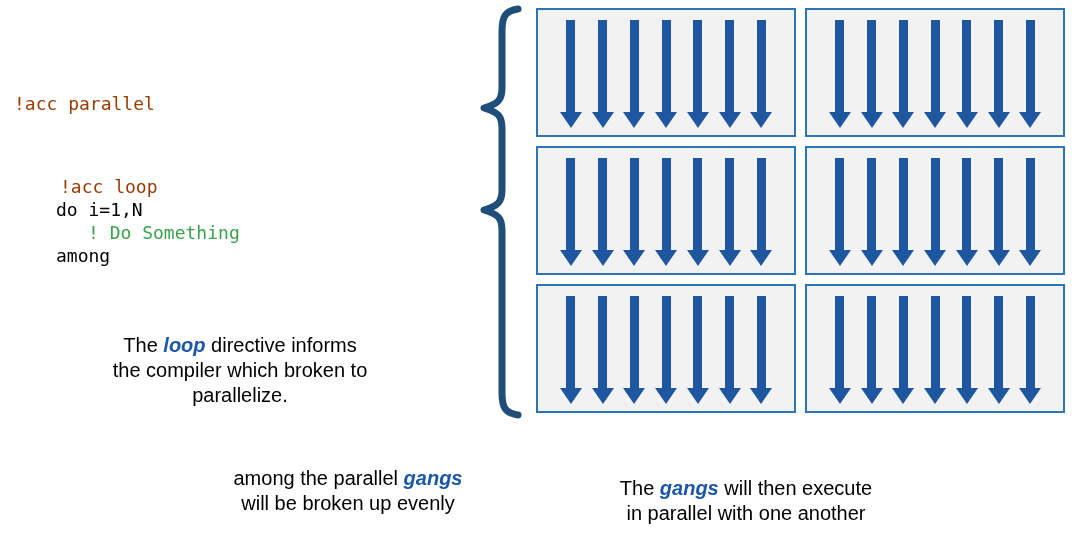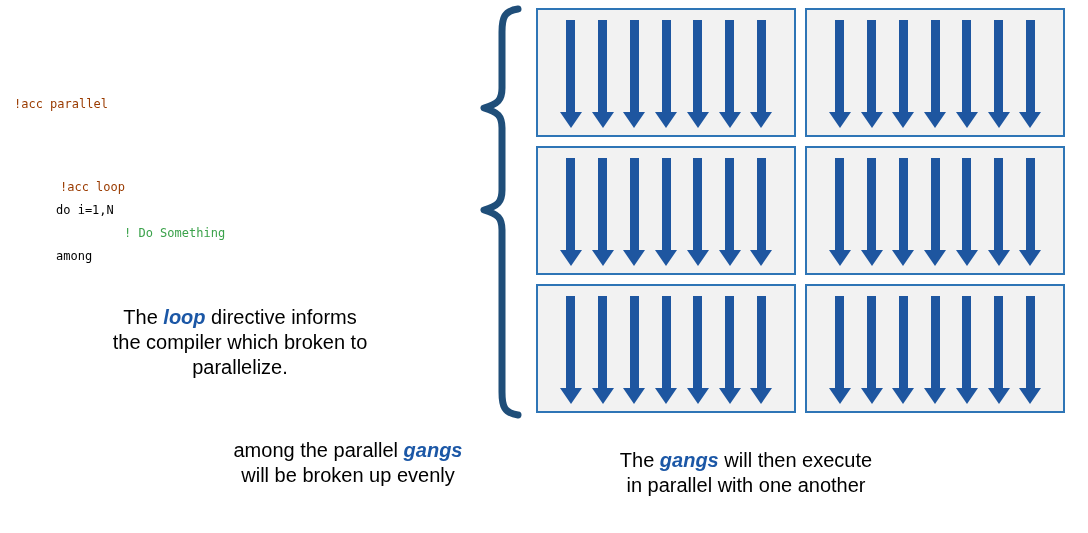--- a/index.html
+++ b/index.html
@@ -10,35 +10,36 @@
     height: 533px;
     overflow: hidden;
     font-family: "Liberation Sans", sans-serif;
     color: var(--c-text, #000);
   }
 
   
   .code-line {
     position: absolute;
     font-family: "DejaVu Sans Mono", "Liberation Mono", monospace;
-    font-size: 12px;
+    font-size: 18px;
     line-height: 22px;
     white-space: pre;
     color: var(--c-code-plain, #000);
   }
   .code-directive { color: var(--c-code-directive, #9A3B00); }
-  .code-comment   { color: var(--c-code-comment, #3BA24B); margin-left: 36px; }
+  .code-comment   { color: var(--c-code-comment, #3BA24B); }
 
   
   .caption {
     position: absolute;
     text-align: center;
     font-size: 20px;
     line-height: 25px;
     color: var(--c-text, #000);
+    margin-top: 28px;
   }
   .kw {
     font-weight: bold;
     font-style: italic;
     color: var(--c-keyword, #1B57A6);
   }
 
   
   .brace { position: absolute; left: 464px; top: 4px; }
 

